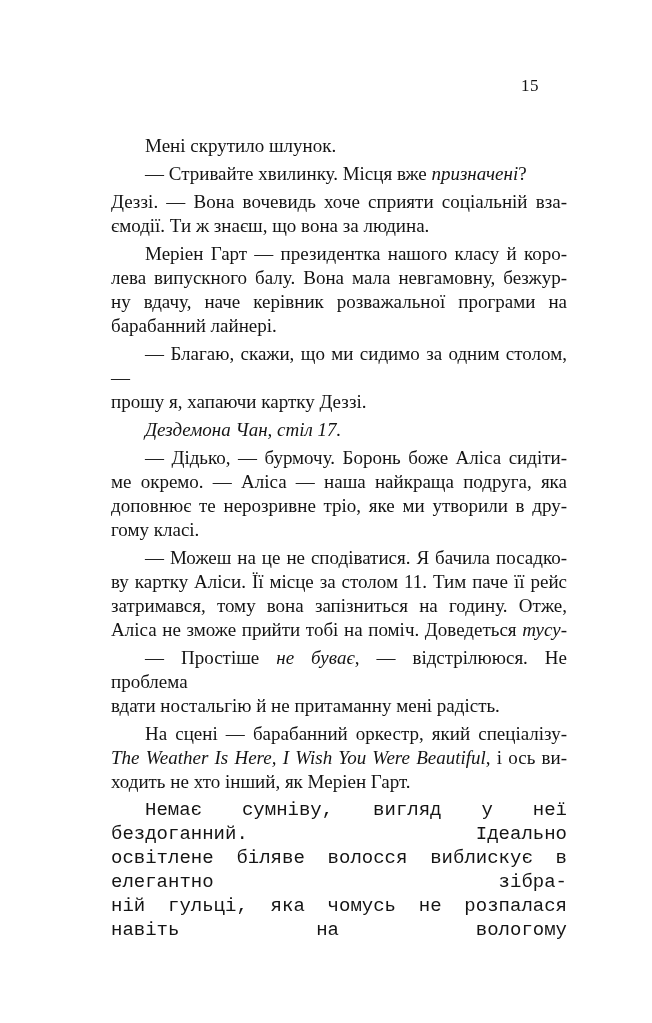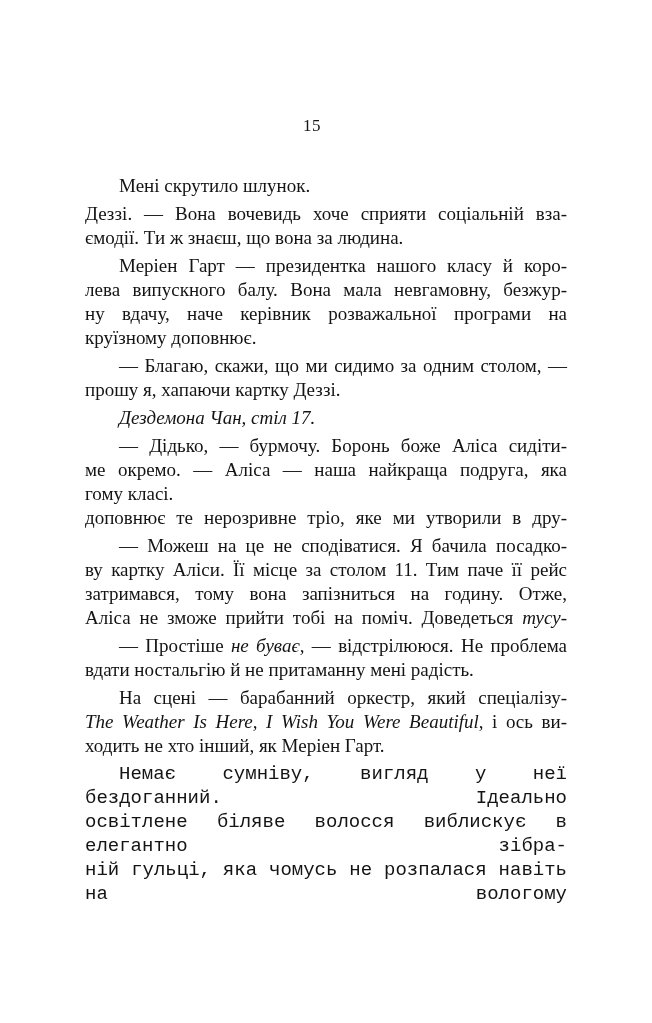--- a/index.html
+++ b/index.html
@@ -12,78 +12,81 @@
     color: #141414;
     -webkit-font-smoothing: antialiased;
   }
   .page {
     padding-top: 76px;
   }
   .page-number {
     width: 482px;
     margin-left: 85px;
     padding-right: 28px;
-    text-align: center;
+    text-align: right;
     font-size: 17px;
     line-height: 20px;
     letter-spacing: 0.5px;
-    margin-top: 40px;
   }
   .text-block {
     width: 482px;
     margin-left: 85px;
     margin-top: 38px;
     font-size: 19px;
     line-height: 24px;
   }
   .paragraph { margin-bottom: 4px; }
   .paragraph:last-child { margin-bottom: 0; font-family: Liberation Mono, monospace; }
   .line {
     text-align: left;
+    margin-left: 26px;
   }
   .line.justify {
     text-align: justify;
     text-align-last: justify;
   }
   .line.indent {
     text-indent: 34px;
   }
   .italic { font-style: italic; }
 </style>
 </head>
 <body>
 
 <div class="page">
   <div class="page-number">15</div>
   <div class="text-block">
       <div class="paragraph">
         <div class="line indent"><span>Мені скрутило шлунок.</span></div>
       </div>
       <div class="paragraph">
+        <div class="line indent"><span>— Стривайте хвилинку. Місця вже </span><span class="italic">призначені</span><span>?</span></div>
+      </div>
+      <div class="paragraph">
         <div class="line justify"><span>Деззі. — Вона вочевидь хоче сприяти соціальній вза-</span></div>
         <div class="line"><span>ємодії. Ти ж знаєш, що вона за людина.</span></div>
       </div>
       <div class="paragraph">
         <div class="line justify indent"><span>Меріен Гарт — президентка нашого класу й коро-</span></div>
         <div class="line justify"><span>лева випускного балу. Вона мала невгамовну, безжур-</span></div>
         <div class="line justify"><span>ну вдачу, наче керівник розважальної програми на</span></div>
-        <div class="line"><span>круїзному доповнює.</span></div>
+        <div class="line"><span>барабанний лайнері.</span></div>
       </div>
       <div class="paragraph">
         <div class="line justify indent"><span>— Благаю, скажи, що ми сидимо за одним столом, —</span></div>
         <div class="line"><span>прошу я, хапаючи картку Деззі.</span></div>
       </div>
       <div class="paragraph">
         <div class="line indent"><span class="italic">Дездемона Чан, стіл 17.</span></div>
       </div>
       <div class="paragraph">
         <div class="line justify indent"><span>— Дідько, — бурмочу. Боронь боже Аліса сидіти-</span></div>
         <div class="line justify"><span>ме окремо. — Аліса — наша найкраща подруга, яка</span></div>
+        <div class="line justify"><span>доповнює те нерозривне тріо, яке ми утворили в дру-</span></div>
         <div class="line"><span>гому класі.</span></div>
-        <div class="line justify"><span>доповнює те нерозривне тріо, яке ми утворили в дру-</span></div>
       </div>
       <div class="paragraph">
         <div class="line justify indent"><span>— Можеш на це не сподіватися. Я бачила посадко-</span></div>
         <div class="line justify"><span>ву картку Аліси. Її місце за столом 11. Тим паче її рейс</span></div>
         <div class="line justify"><span>затримався, тому вона запізниться на годину. Отже,</span></div>
         <div class="line justify"><span>Аліса не зможе прийти тобі на поміч. Доведеться </span><span class="italic">тусу-</span></div>
       </div>
       <div class="paragraph">
         <div class="line justify indent"><span>— Простіше </span><span class="italic">не буває</span><span>, — відстрілююся. Не проблема</span></div>
         <div class="line"><span>вдати ностальгію й не притаманну мені радість.</span></div>

